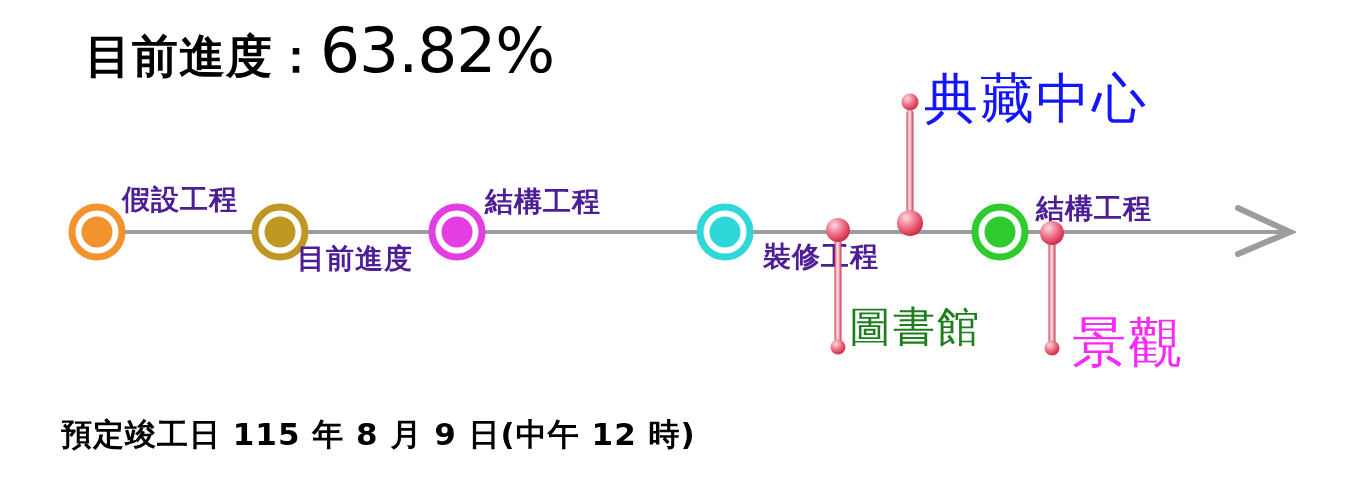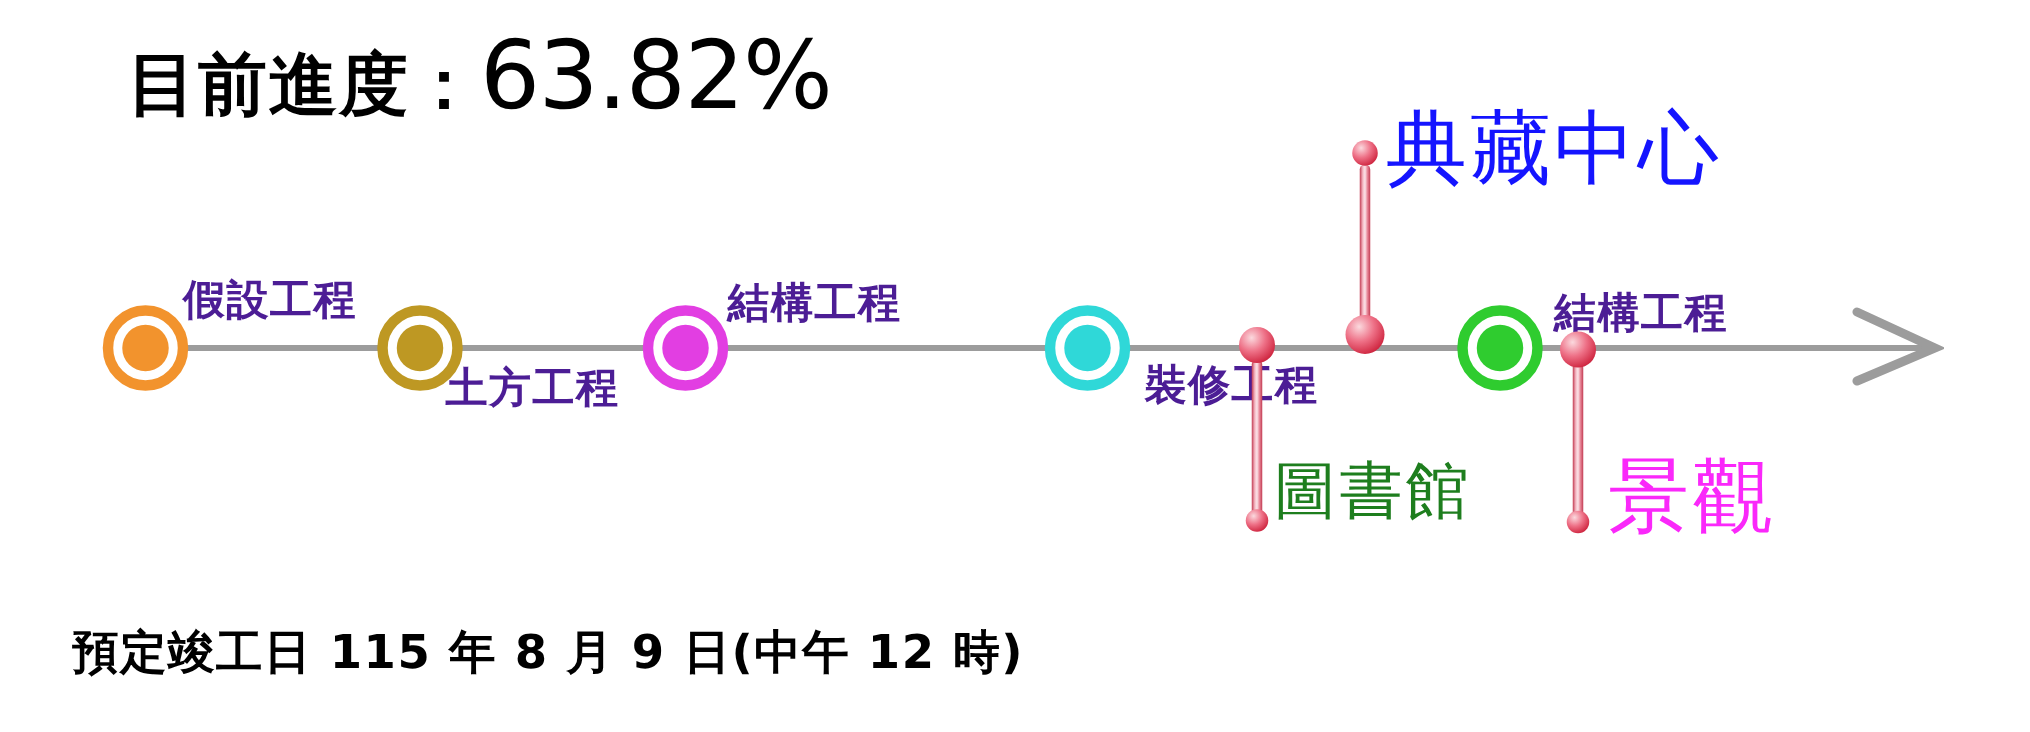--- a/index.html
+++ b/index.html
@@ -78,21 +78,21 @@
     position: absolute;
     font-weight: normal;
     line-height: 1.0;
     white-space: nowrap;
     letter-spacing: 2px;
     color: var(--c, #000);
   }
   
   .footer {
     position: absolute;
-    left: 48px;
+    left: 61px;
     top: 414px;
     font-size: 31px;
     font-weight: bold;
     letter-spacing: 1px;
     white-space: nowrap;
   }
 </style>
 </head>
 <body>
 
@@ -112,21 +112,21 @@
     <div class="donut">
         <div class="core"></div>
       </div>
     <div class="mlabel" style="left:25px; top:-46px">假設工程</div>
   </div>
 
   <div class="milestone" style="left: 280px; --c: #BE9823;">
     <div class="donut">
         <div class="core"></div>
       </div>
-    <div class="mlabel" style="left:17px; top:13px">土方工程</div>
+    <div class="mlabel" style="left:17px; top:13px">目前進度</div>
   </div>
 
   <div class="milestone" style="left: 457px; --c: #E23EE2;">
     <div class="donut">
         <div class="core"></div>
       </div>
     <div class="mlabel" style="left:28px; top:-44px">結構工程</div>
   </div>
 
   <div class="milestone" style="left: 725px; --c: #2FD8D8;">
@@ -154,18 +154,18 @@
     <div class="stem" style="top:-122px; height:112px"></div>
     <div class="ball head" style="top:-9px; width:26px; height:26px"></div>
     <div class="ball end" style="top:-130px; width:17px; height:17px"></div>
     <div class="pinlabel" style="left:14px; top:-160px; font-size:54px">典藏中心</div>
   </div>
 
   <div class="pin" style="left: 1052px; --c: #FA28FA;">
     <div class="stem" style="top:10px; height:106px"></div>
     <div class="ball head" style="top:1px"></div>
     <div class="ball end" style="top:116px"></div>
-    <div class="pinlabel" style="left:20px; top:72px; font-size:54px">景觀</div>
+    <div class="pinlabel" style="left:20px; top:84px; font-size:54px">景觀</div>
   </div>
 
   <div class="footer">預定竣工日 115 年 8 月 9 日(中午 12 時)</div>
 
 </div>
 
 </body></html>

